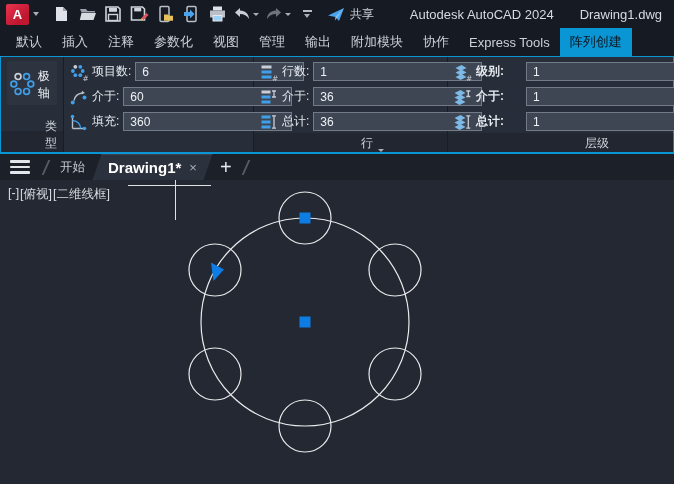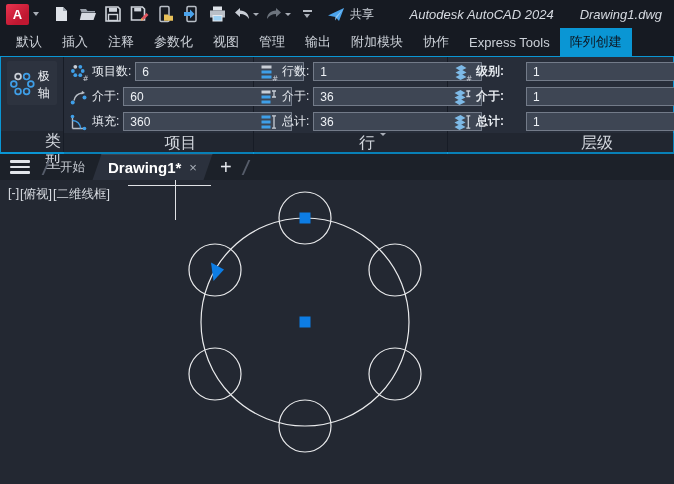--- a/index.html
+++ b/index.html
@@ -13,39 +13,39 @@
   .logo { width:23px; height:21px; background:linear-gradient(140deg,#e8344f 0%,#c01731 70%);
     border-radius:2px; color:#fff; font-weight:bold; font-size:13px; display:flex;
     align-items:center; justify-content:center; }
   .caret-down { width:0; height:0; border-left:3.5px solid transparent;
     border-right:3.5px solid transparent; border-top:4px solid #a9aeb7; margin-left:4px; }
   .caret-down.small { border-left-width:3px; border-right-width:3px; border-top-width:3.5px; margin-left:2px; }
   .qat { display:flex; align-items:center; margin-left:10px; gap:2px; }
   .qat-btn { width:24px; height:24px; display:flex; align-items:center; justify-content:center; }
   .share { display:flex; align-items:flex-end; gap:5px; margin-left:8px; color:#ccd1d9; font-size:12px; }
   .win-title { margin-left:auto; display:flex; gap:26px; color:#d6dae1; font-size:13px;
-    padding-right:4px; white-space:nowrap;font-style:italic; }
+    padding-right:4px; white-space:nowrap; }
   .overflow-icon { display:flex; flex-direction:column; align-items:center; gap:2px; }
   .overflow-icon .bar { width:9px; height:1.5px; background:#b7bcc4; }
 
   
   .menubar { height:28px; background:#161a22; display:flex; align-items:stretch;
     padding-left:6px; flex:0 0 auto; }
   .mtab { color:#ccd1d8; font-size:13px; padding:0 10px; display:flex; align-items:center;
     white-space:nowrap; }
   .mtab.active { background:#0a96d4; color:#0d1722; }
 
   
   .ribbon { height:98px; flex:0 0 auto; background:#272d39; display:flex;
     border:1px solid #0a96d4; border-bottom-width:2px; }
   .rpanel { display:flex; flex-direction:column; border-right:1px solid #171c26; position:relative; }
   .rpanel:last-child { border-right:none; }
   .p-type { width:102px; } .p-items { width:190px; } .p-rows { width:194px; } .p-levels { flex:1; }
-  .rfooter { margin-top:auto; height:21px; display:flex; align-items:flex-start; justify-content:center;
-    gap:5px; color:#d2d6dd; font-size:16px; background:rgba(0,0,0,0.14);padding-left:44px; }
+  .rfooter { margin-top:auto; height:21px; display:flex; align-items:flex-end; justify-content:center;
+    gap:5px; color:#d2d6dd; font-size:12px; background:rgba(0,0,0,0.14);padding-left:44px; }
   .type-btn { margin:4px 6px 0 6px; display:flex; align-items:center;
     padding:4px 0 3px 0; border-radius:2px; background:rgba(255,255,255,0.03); }
   .type-btn .lbl { color:#e8ebf0; font-size:12px; margin-top:3px; }
   .rrows { padding:3px 0 0 5px; display:flex; flex-direction:column; gap:2px; }
   .rrow { height:23px; display:flex; align-items:center; gap:4px; }
   .ricon { width:19px; height:18px; flex:0 0 auto; display:flex; align-items:center; justify-content:center; }
   .rlabel { color:#e6eaef; font-size:12px; white-space:nowrap; }
   .p-items .rlabel { width:54px; } .p-rows .rlabel { width:62px; } .p-levels .rlabel { width:46px;font-weight:bold; }
   .rfield { flex:1; margin-right:7px; height:19px; background:#3e4654; border:1px solid #737b89;
     color:#eef1f5; font-size:12px; padding:0 6px; font-family:"Liberation Sans",sans-serif; }
@@ -231,23 +231,20 @@
               <path d="M3 15.5 L3 4 M3 15.5 L14.5 15.5" stroke="#b9bfc7" stroke-width="1.4" fill="none"></path>
               <path d="M3 7.5 A 8 8 0 0 1 11 15.5" fill="none" stroke="#3f9fe8" stroke-width="1.4"></path>
               <circle cx="3" cy="3.5" r="1.8" fill="#3f9fe8"></circle>
               <circle cx="15" cy="15.5" r="1.8" fill="#3f9fe8"></circle>
             </svg>
           </span>
           <span class="rlabel">填充:</span>
           <input class="rfield" value="360" style="">
         </div>
       </div>
-      <div class="rfooter">
-        <span>项目</span>
-      </div>
     </div>
 
     <div class="rpanel p-rows">
       <div class="rrows">
         <div class="rrow">
           <span class="ricon">
             <svg width="19" height="18" viewBox="0 0 18 18">
               <rect x="2" y="2.5" width="10" height="3" fill="#c9ced6"></rect>
               <rect x="2" y="7.5" width="10" height="3" fill="#3f9fe8"></rect>
               <rect x="2" y="12.5" width="10" height="3" fill="#3f9fe8"></rect>

